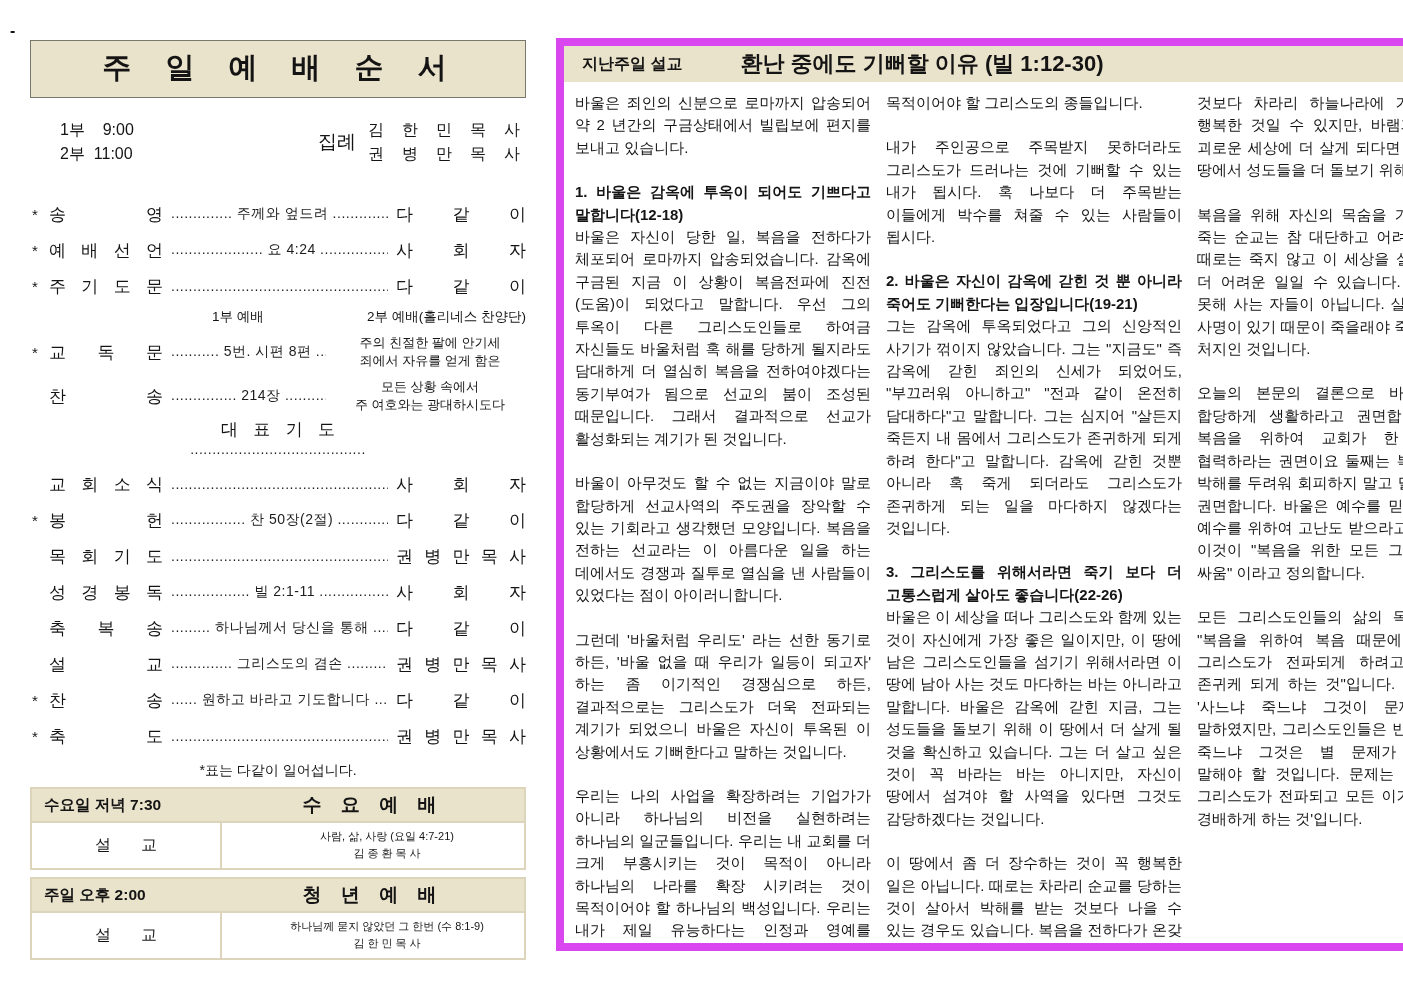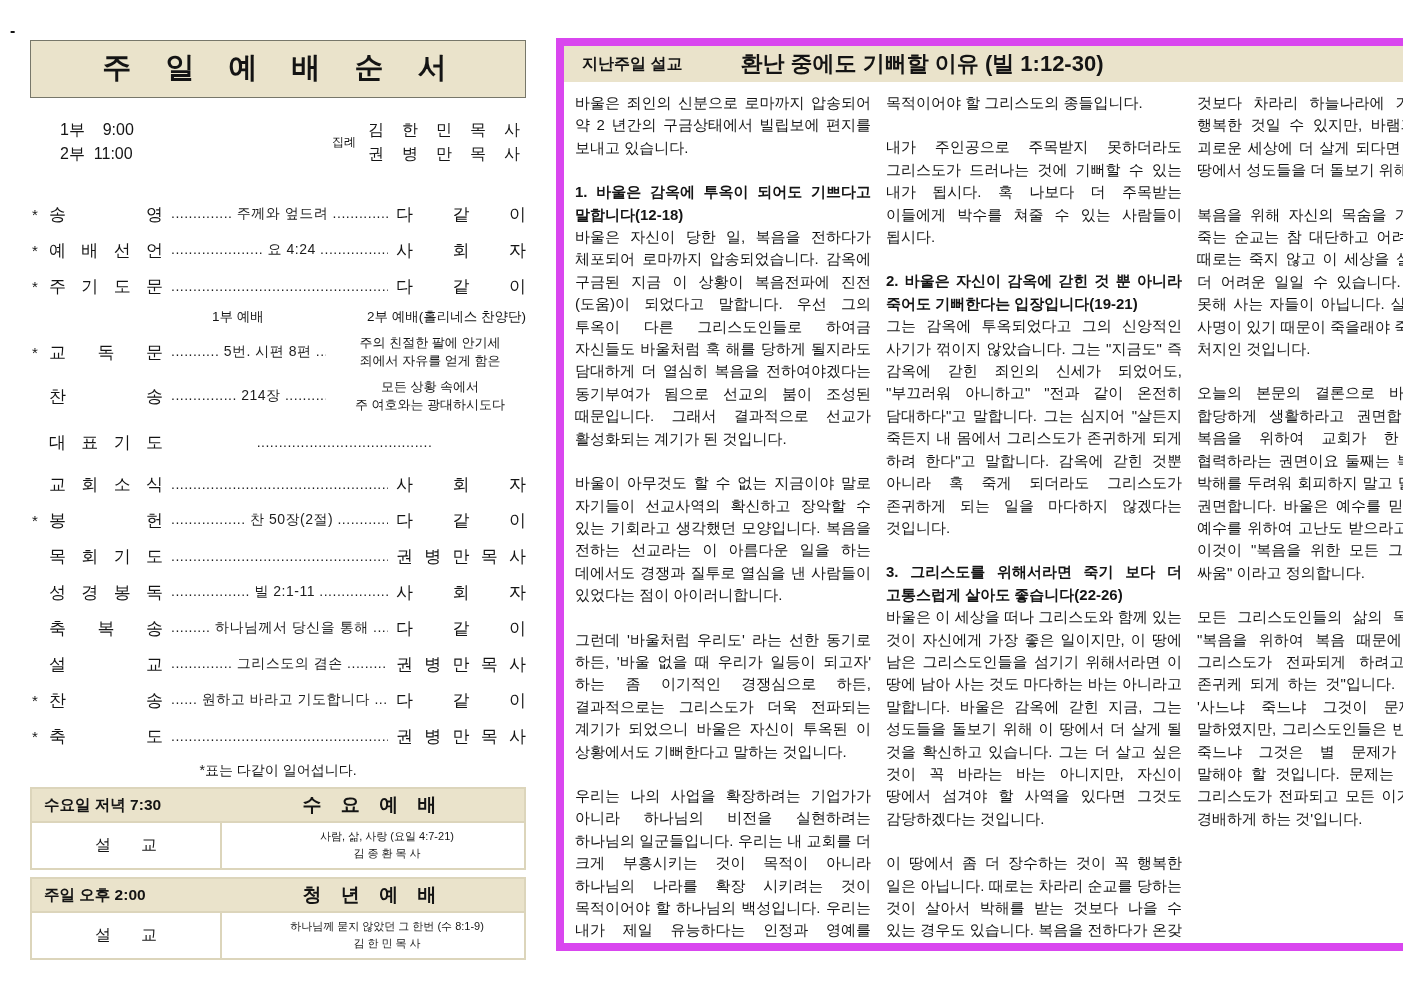--- a/index.html
+++ b/index.html
@@ -13,21 +13,21 @@
   
   .left-panel { position:absolute; left:30px; top:40px; width:496px; }
   .title-bar {
     background:#eae3cb; border:1px solid #77776a; text-align:center;
     font-size:29px; font-weight:bold; letter-spacing:13px; padding:7px 0 9px 6px;
     box-sizing:border-box;
   }
   .times-row { display:flex; margin:20px 6px 0 30px; }
   .times { white-space:pre; font-size:16px; line-height:1.5; }
   .officiate { margin-left:auto; display:flex; align-items:center; gap:12px; }
-  .officiate-label { font-size:12px; }
+  .officiate-label { font-size:19px; }
   .officiant-names { width:152px; }
   .officiant-names > div { text-align:justify; text-align-last:justify; font-size:16px; line-height:1.5; }
 
   .order-list { margin-top:30px; }
   .orow { display:flex; align-items:center; min-height:36px; }
   .star { width:17px; font-size:15px; padding-left:2px; }
   .olabel { width:114px; font-size:17px; text-align:justify; text-align-last:justify; }
   .omid {
     flex:1; margin:0 8px; font-size:14px; text-align:center;
     white-space:nowrap; overflow:hidden; letter-spacing:.5px; color:#1d1d1d;
@@ -128,21 +128,21 @@
     </div>
     <div class="orow" style="min-height:44px;">
       <span class="star"></span>
       <span class="olabel">찬 송</span>
       <span class="omid">............... 214장 ...............</span>
       <span class="onote">
         <span>모든 상황 속에서</span><br>
         <span>주 여호와는 광대하시도다</span>
       </span>
     </div>
-    <div class="orow" style="min-height:48px;">
+    <div class="orow" style="min-height:48px;flex-direction:column;">
       <span class="star"></span>
       <span class="olabel">대 표 기 도</span>
       <span class="omid">........................................</span>
     </div>
     <div class="orow">
       <span class="star"></span>
       <span class="olabel">교 회 소 식</span>
       <span class="omid">...................................................</span>
       <span class="oright">사 회 자</span>
     </div>
@@ -230,21 +230,21 @@
 <div class="right-panel">
   <div class="sermon-header">
     <span class="sermon-header-label">지난주일 설교</span>
     <span class="sermon-header-title">환난 중에도 기뻐할 이유 (빌  1:12-30)</span>
   </div>
   <div class="columns">
     <div class="scol">
       <p class="sp">바울은 죄인의 신분으로 로마까지 압송되어 약 2 년간의 구금상태에서 빌립보에 편지를 보내고 있습니다.</p>
       <p class="sh">1. 바울은 감옥에 투옥이 되어도 기쁘다고 말합니다(12-18)</p>
       <p class="sp">바울은 자신이 당한 일, 복음을 전하다가 체포되어 로마까지 압송되었습니다. 감옥에 구금된 지금 이 상황이 복음전파에 진전(도움)이 되었다고 말합니다. 우선 그의 투옥이 다른 그리스도인들로 하여금 자신들도 바울처럼 혹 해를 당하게 될지라도 담대하게 더 열심히 복음을 전하여야겠다는 동기부여가 됨으로 선교의 붐이 조성된 때문입니다. 그래서 결과적으로 선교가 활성화되는 계기가 된 것입니다.</p>
-      <p class="sp">바울이 아무것도 할 수 없는 지금이야 말로 자기들이 선교사역의 확신하고 장악할 수 있는 기회라고 생각했던 모양입니다. 복음을 전하는 선교라는 이 아름다운 일을 하는 데에서도 경쟁과 질투로 열심을 낸 사람들이 있었다는 점이 아이러니합니다.</p>
+      <p class="sp">바울이 아무것도 할 수 없는 지금이야 말로 합당하게 선교사역의 주도권을 장악할 수 있는 기회라고 생각했던 모양입니다. 복음을 전하는 선교라는 이 아름다운 일을 하는 데에서도 경쟁과 질투로 열심을 낸 사람들이 있었다는 점이 아이러니합니다.</p>
       <p class="sp">그런데 '바울처럼 우리도' 라는 선한 동기로 하든, '바울 없을 때 우리가 일등이 되고자' 하는 좀 이기적인 경쟁심으로 하든, 결과적으로는 그리스도가 더욱 전파되는 계기가 되었으니 바울은 자신이 투옥된 이 상황에서도 기뻐한다고 말하는 것입니다.</p>
       <p class="sp">우리는 나의 사업을 확장하려는 기업가가 아니라 하나님의 비전을 실현하려는 하나님의 일군들입니다. 우리는 내 교회를 더 크게 부흥시키는 것이 목적이 아니라 하나님의 나라를 확장 시키려는 것이 목적이어야 할 하나님의 백성입니다. 우리는 내가 제일 유능하다는 인정과 영예를 차지하려는 것이 아니라 그리스도가 존귀하게 하려는 것이</p>
     </div>
     <div class="scol">
       <p class="sp">목적이어야 할 그리스도의 종들입니다.</p>
       <p class="sp">내가 주인공으로 주목받지 못하더라도 그리스도가 드러나는 것에 기뻐할 수 있는 내가 됩시다. 혹 나보다 더 주목받는 이들에게 박수를 쳐줄 수 있는 사람들이 됩시다.</p>
       <p class="sh">2. 바울은 자신이 감옥에 갇힌 것 뿐 아니라 죽어도 기뻐한다는 입장입니다(19-21)</p>
       <p class="sp">그는 감옥에 투옥되었다고 그의 신앙적인 사기가 꺾이지 않았습니다. 그는 "지금도" 즉 감옥에 갇힌 죄인의 신세가 되었어도, "부끄러워 아니하고" "전과 같이 온전히 담대하다"고 말합니다. 그는 심지어 "살든지 죽든지 내 몸에서 그리스도가 존귀하게 되게 하려 한다"고 말합니다. 감옥에 갇힌 것뿐 아니라 혹 죽게 되더라도 그리스도가 존귀하게 되는 일을 마다하지 않겠다는 것입니다.</p>
       <p class="sh">3. 그리스도를 위해서라면 죽기 보다 더 고통스럽게 살아도 좋습니다(22-26)</p>
       <p class="sp">바울은 이 세상을 떠나 그리스도와 함께 있는 것이 자신에게 가장 좋은 일이지만, 이 땅에 남은 그리스도인들을 섬기기 위해서라면 이 땅에 남아 사는 것도 마다하는 바는 아니라고 말합니다. 바울은 감옥에 갇힌 지금, 그는 성도들을 돌보기 위해 이 땅에서 더 살게 될 것을 확신하고 있습니다. 그는 더 살고 싶은 것이 꼭 바라는 바는 아니지만, 자신이 땅에서 섬겨야 할 사역을 있다면 그것도 감당하겠다는 것입니다.</p>

